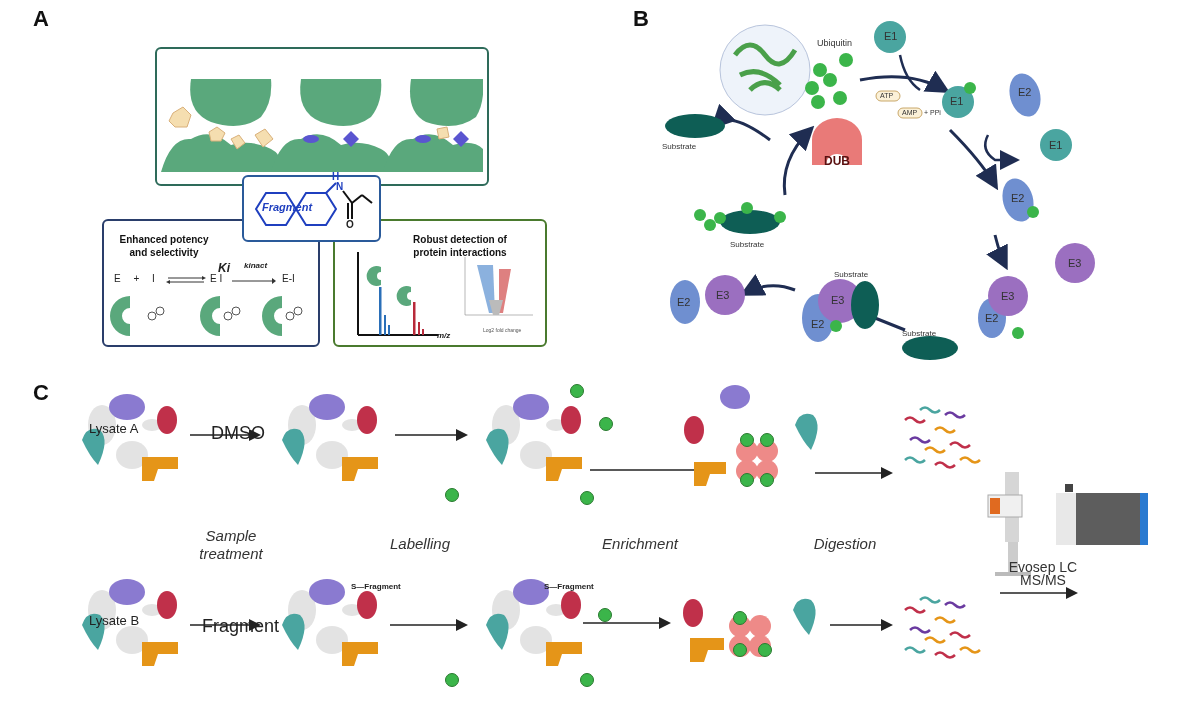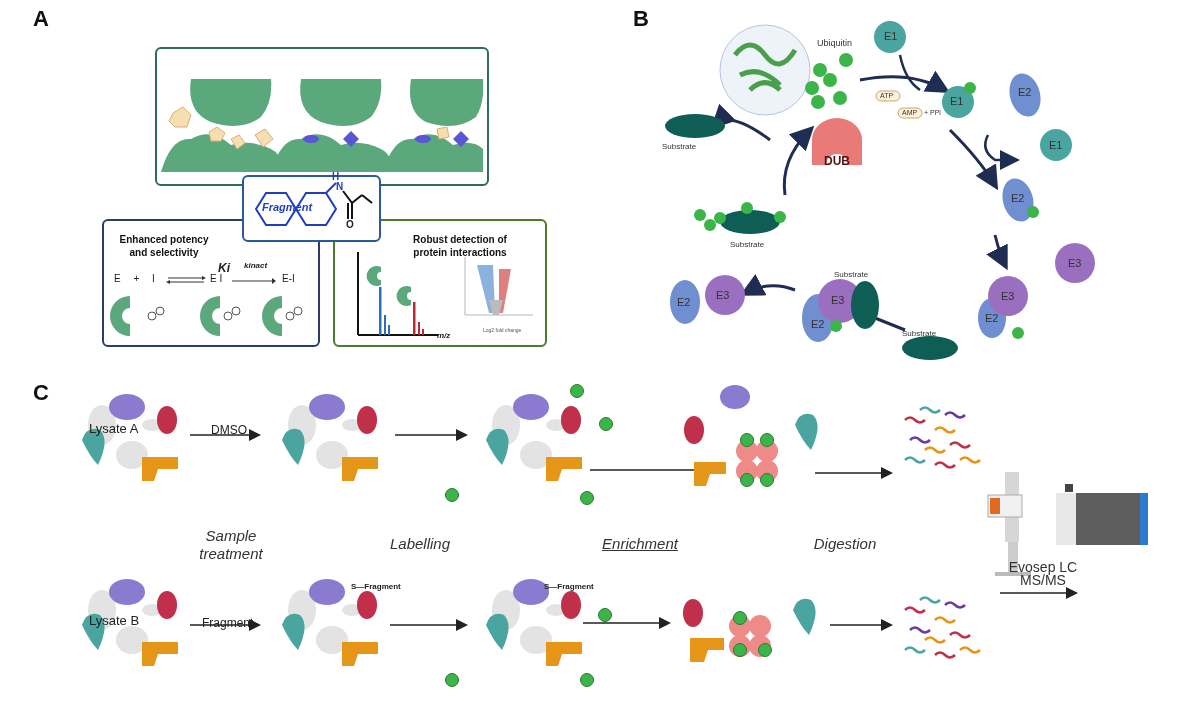--- a/index.html
+++ b/index.html
@@ -3,21 +3,21 @@
 <meta charset="utf-8">
 <style>
   html,body{margin:0;padding:0;background:#fff;}
   body{width:1178px;height:701px;position:relative;overflow:hidden;font-family:"Liberation Sans",sans-serif;color:#222;}
   .abs{position:absolute;}
   .panel-letter{position:absolute;font-weight:bold;font-size:22px;color:#111;font-family:"Liberation Sans",sans-serif;}
   .box{position:absolute;border:2px solid #2e6b5a;border-radius:6px;background:#fff;}
   .box-title{position:absolute;font-weight:bold;font-size:10px;text-align:center;color:#111;}
   .lbl{position:absolute;font-size:9px;color:#333;}
   .step-lbl{position:absolute;font-style:italic;font-size:15px;color:#333;text-align:center;line-height:18px;}
-  .arrow-lbl{position:absolute;font-size:12px;color:#222;}
+  .arrow-lbl{position:absolute;font-size:18px;color:#222;}
 </style>
 </head>
 <body>
 
 <div class="panel-letter" style="left:33px;top:6px;">A</div>
 
 <div class="box" style="left:155px;top:47px;width:330px;height:135px;border-color:#2e6b5a;">
   <svg class="abs" style="left:4px;top:28px;" width="322" height="100">
 
     <g>
@@ -323,19 +323,19 @@
 <div class="arrow-lbl" style="left:202px;top:616px;">Fragment</div>
 
 <div class="abs" style="left:351px;top:582px;font-size:8px;font-weight:bold;">S—Fragment</div>
 <div class="abs" style="left:544px;top:582px;font-size:8px;font-weight:bold;">S—Fragment</div>
 
 <div class="step-lbl" style="left:186px;top:527px;width:90px;">
   <div>Sample</div>
   <div>treatment</div>
 </div>
 <div class="step-lbl" style="left:380px;top:535px;width:80px;">Labelling</div>
-<div class="step-lbl" style="left:590px;top:535px;width:100px;text-decoration:underline;">Enrichment</div>
+<div class="step-lbl" style="left:590px;top:535px;width:100px;">Enrichment</div>
 <div class="step-lbl" style="left:795px;top:535px;width:100px;">Digestion</div>
 
 <div class="abs" style="left:1003px;top:561px;width:80px;text-align:center;font-size:14px;line-height:13px;color:#333;">
   <div>Evosep LC</div>
   <div>MS/MS</div>
 </div>
 
 </body></html>

